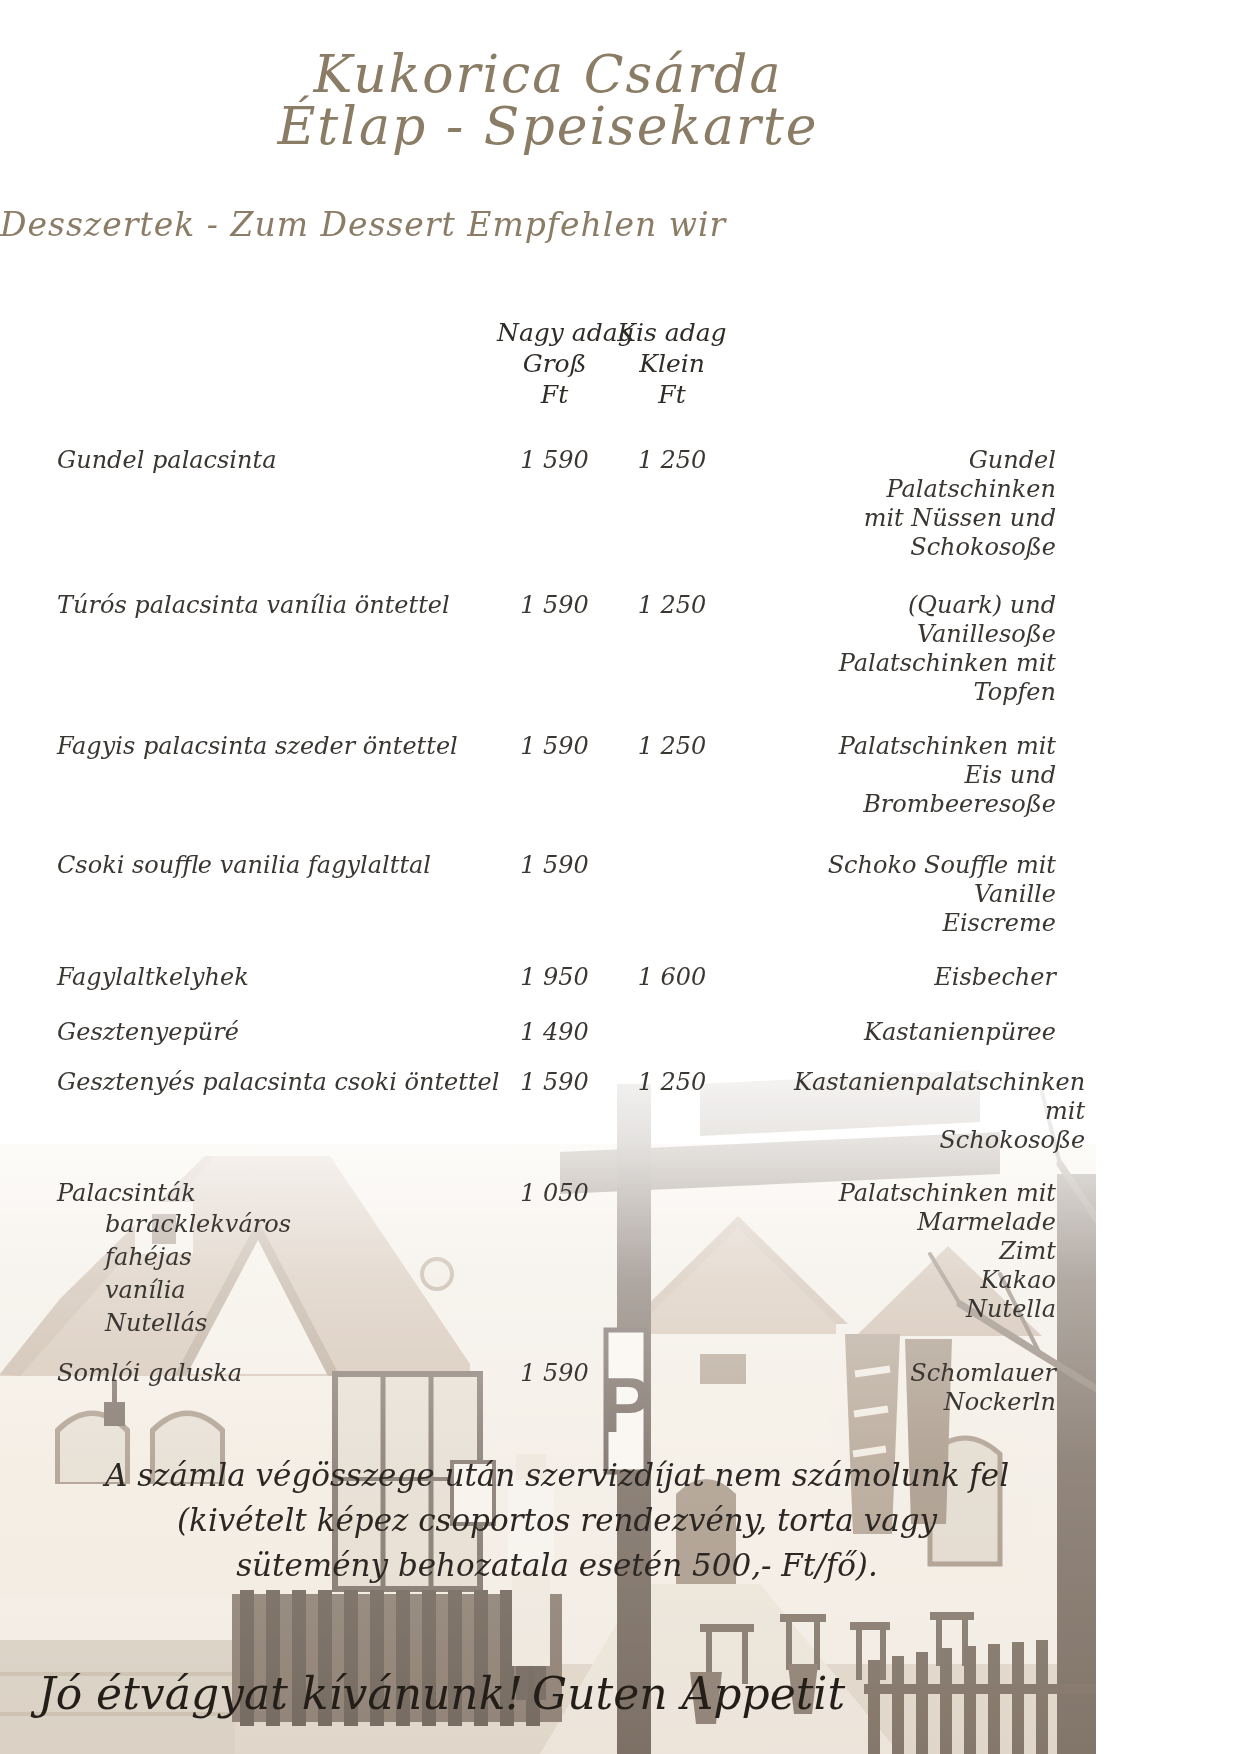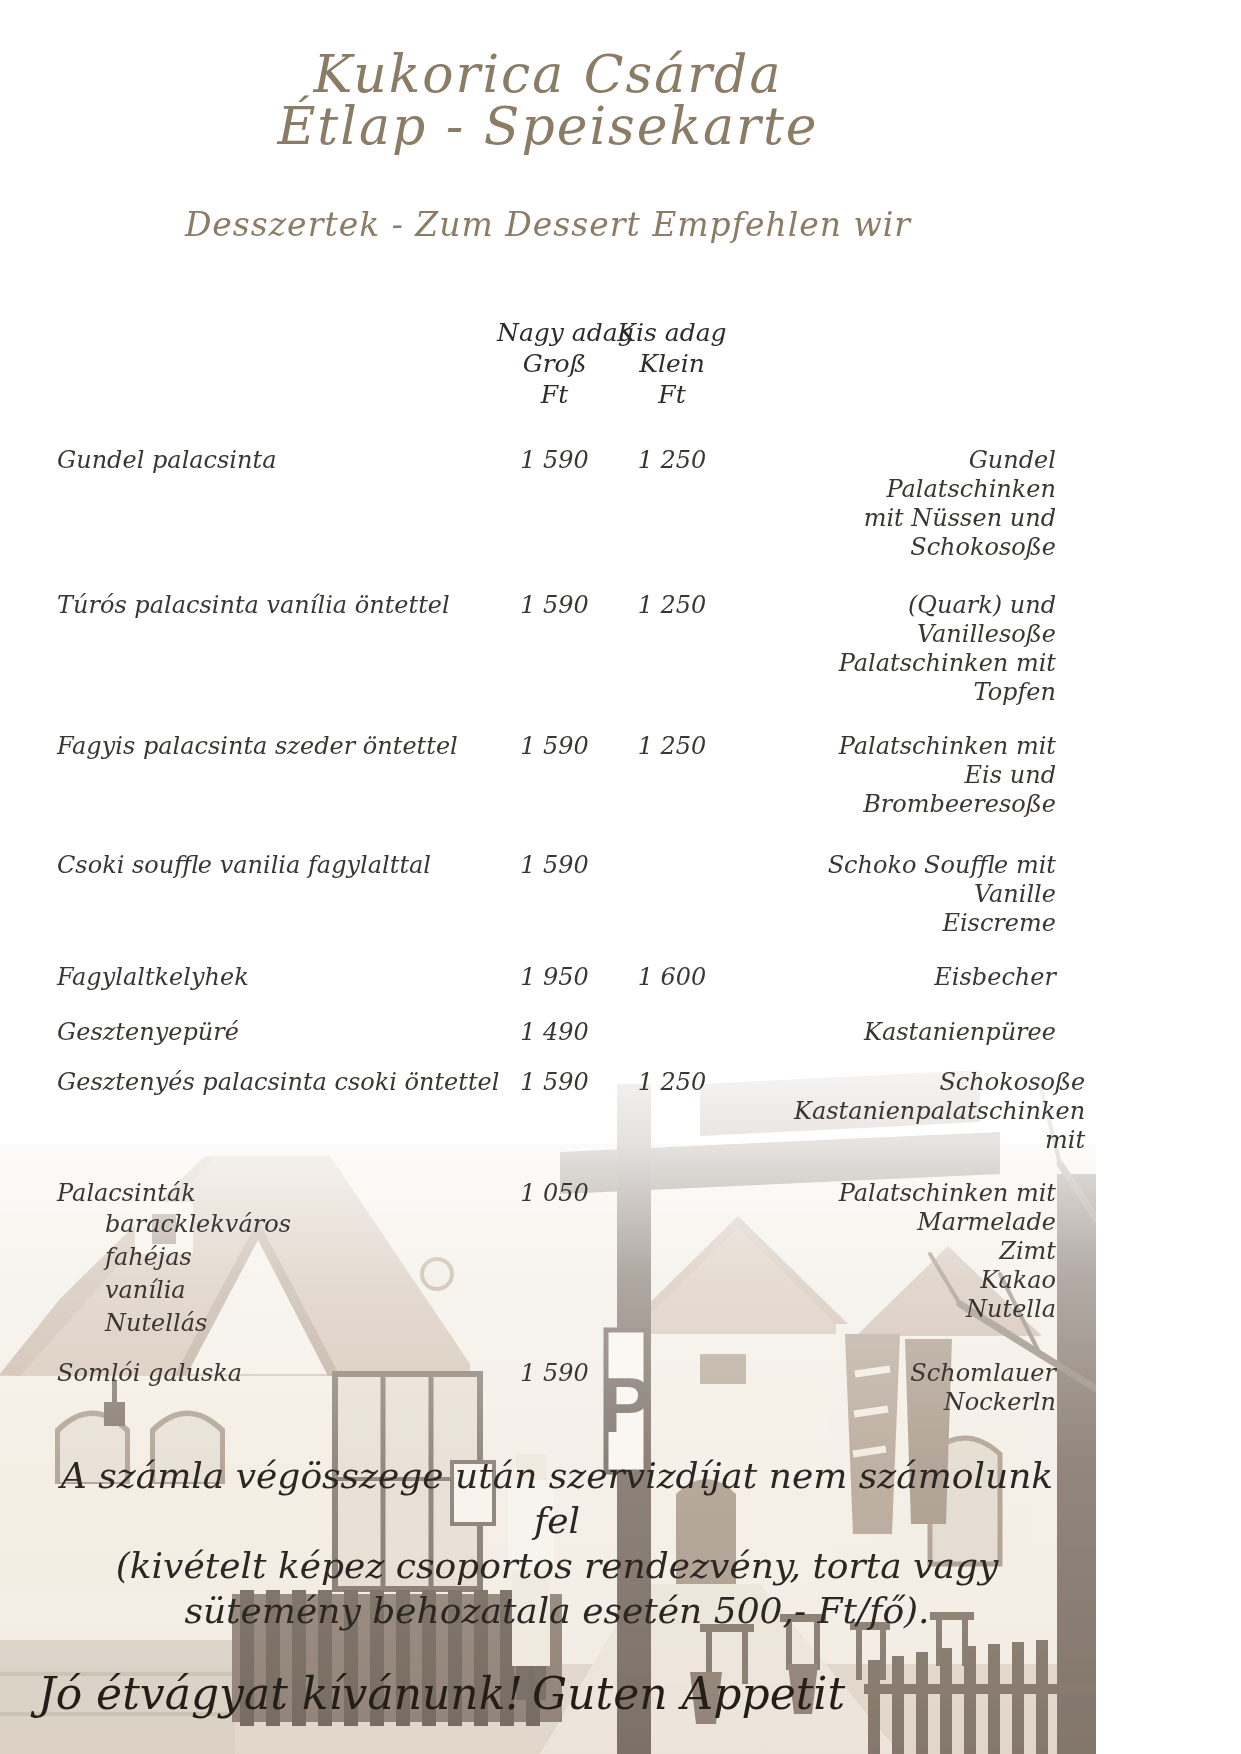--- a/index.html
+++ b/index.html
@@ -31,21 +31,20 @@
     text-align:center;
     font-size:52px;
     font-weight:normal;
     letter-spacing:2px;
     color:#8b7c66;
     line-height:1.0;
   }
   .title.second{}
   .section-title{
     margin:56px 0 0 0;
-    text-align:center;
     font-size:33px;
     font-weight:normal;
     letter-spacing:1px;
     color:#8b7c66;
     line-height:1.0;
   }
   .grid{
     display:grid;
     grid-template-columns:440px 115px 120px 1fr;
     padding:0 40px 0 57px;
@@ -68,21 +67,21 @@
   .sub-list div{line-height:33px; padding-left:48px;}
   .de .sub-list div{padding-left:0;}
   .mb29{margin-bottom:29px;} .mb25{margin-bottom:25px;} .mb32{margin-bottom:32px;}
   .mb26{margin-bottom:26px;} .mb21{margin-bottom:21px;} .mb24{margin-bottom:24px;}
   .mb19{margin-bottom:19px;}
   .notice{
     margin-top:36px;
     margin-left:57px;
     width:1000px;
     text-align:center;
-    font-size:36px;
+    font-size:31px;
     line-height:45px;
     color:#2c2723;
   }
   .greet{
     position:absolute;
     z-index:2;
     top:1668px;
     font-size:44px;
     color:#241e18;
     white-space:nowrap;
@@ -331,22 +330,22 @@
         <div class="de">
           <div>Kastanienpüree</div>
         </div>
       </div>
 
       <div class="grid row mb24">
         <div class="hu">Gesztenyés palacsinta csoki öntettel</div>
         <div class="price">1 590</div>
         <div class="price">1 250</div>
         <div class="de">
+          <div>Kastanienpalatschinken mit</div>
           <div>Schokosoße</div>
-          <div>Kastanienpalatschinken mit</div>
         </div>
       </div>
 
       <div class="grid row mb19">
         <div>
           <div class="hu">Palacsinták</div>
           <div class="sub-list">
             <div>baracklekváros</div>
             <div>fahéjas</div>
             <div>vanília</div>

